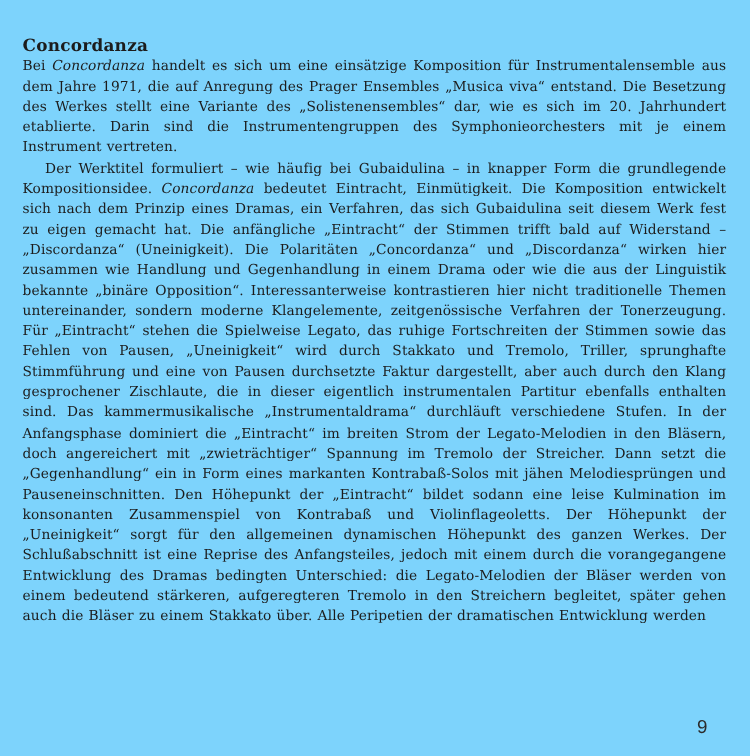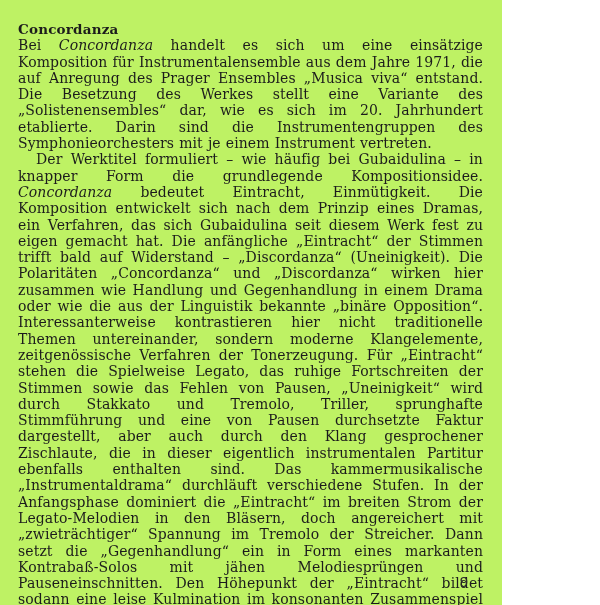--- a/index.html
+++ b/index.html
@@ -2,42 +2,42 @@
 <html><head>
 <meta charset="utf-8">
 <style>
   html, body {
     margin: 0;
     padding: 0;
     background: #ffffff;
   }
   .book-page {
     position: relative;
-    width: 502px;
+    width: 600px;
     height: 605px;
     box-sizing: border-box;
-    background: #bef264;
-    padding: 21px 19px 0 18px;
+    background: #7dd3fc;
+    padding: 29px 19px 0 18px;
     overflow: hidden;
     font-family: "DejaVu Serif", "Liberation Serif", serif;
     color: #1c1c1c;
   }
   .article-title {
     font-size: 13.5px;
     font-weight: bold;
     line-height: 16.3px;
     margin: 0;
     letter-spacing: 0.2px;
   }
   .article-body {
     margin: 0;
   }
   .para {
     margin: 0;
-    font-size: 14px;
+    font-size: 11px;
     line-height: 16.3px;
     text-align: justify;
     letter-spacing: 0.1px;
     word-spacing: 0.5px;
   }
   .para.indent {
     text-indent: 18px;
   }
   .italic {
     font-style: italic;

